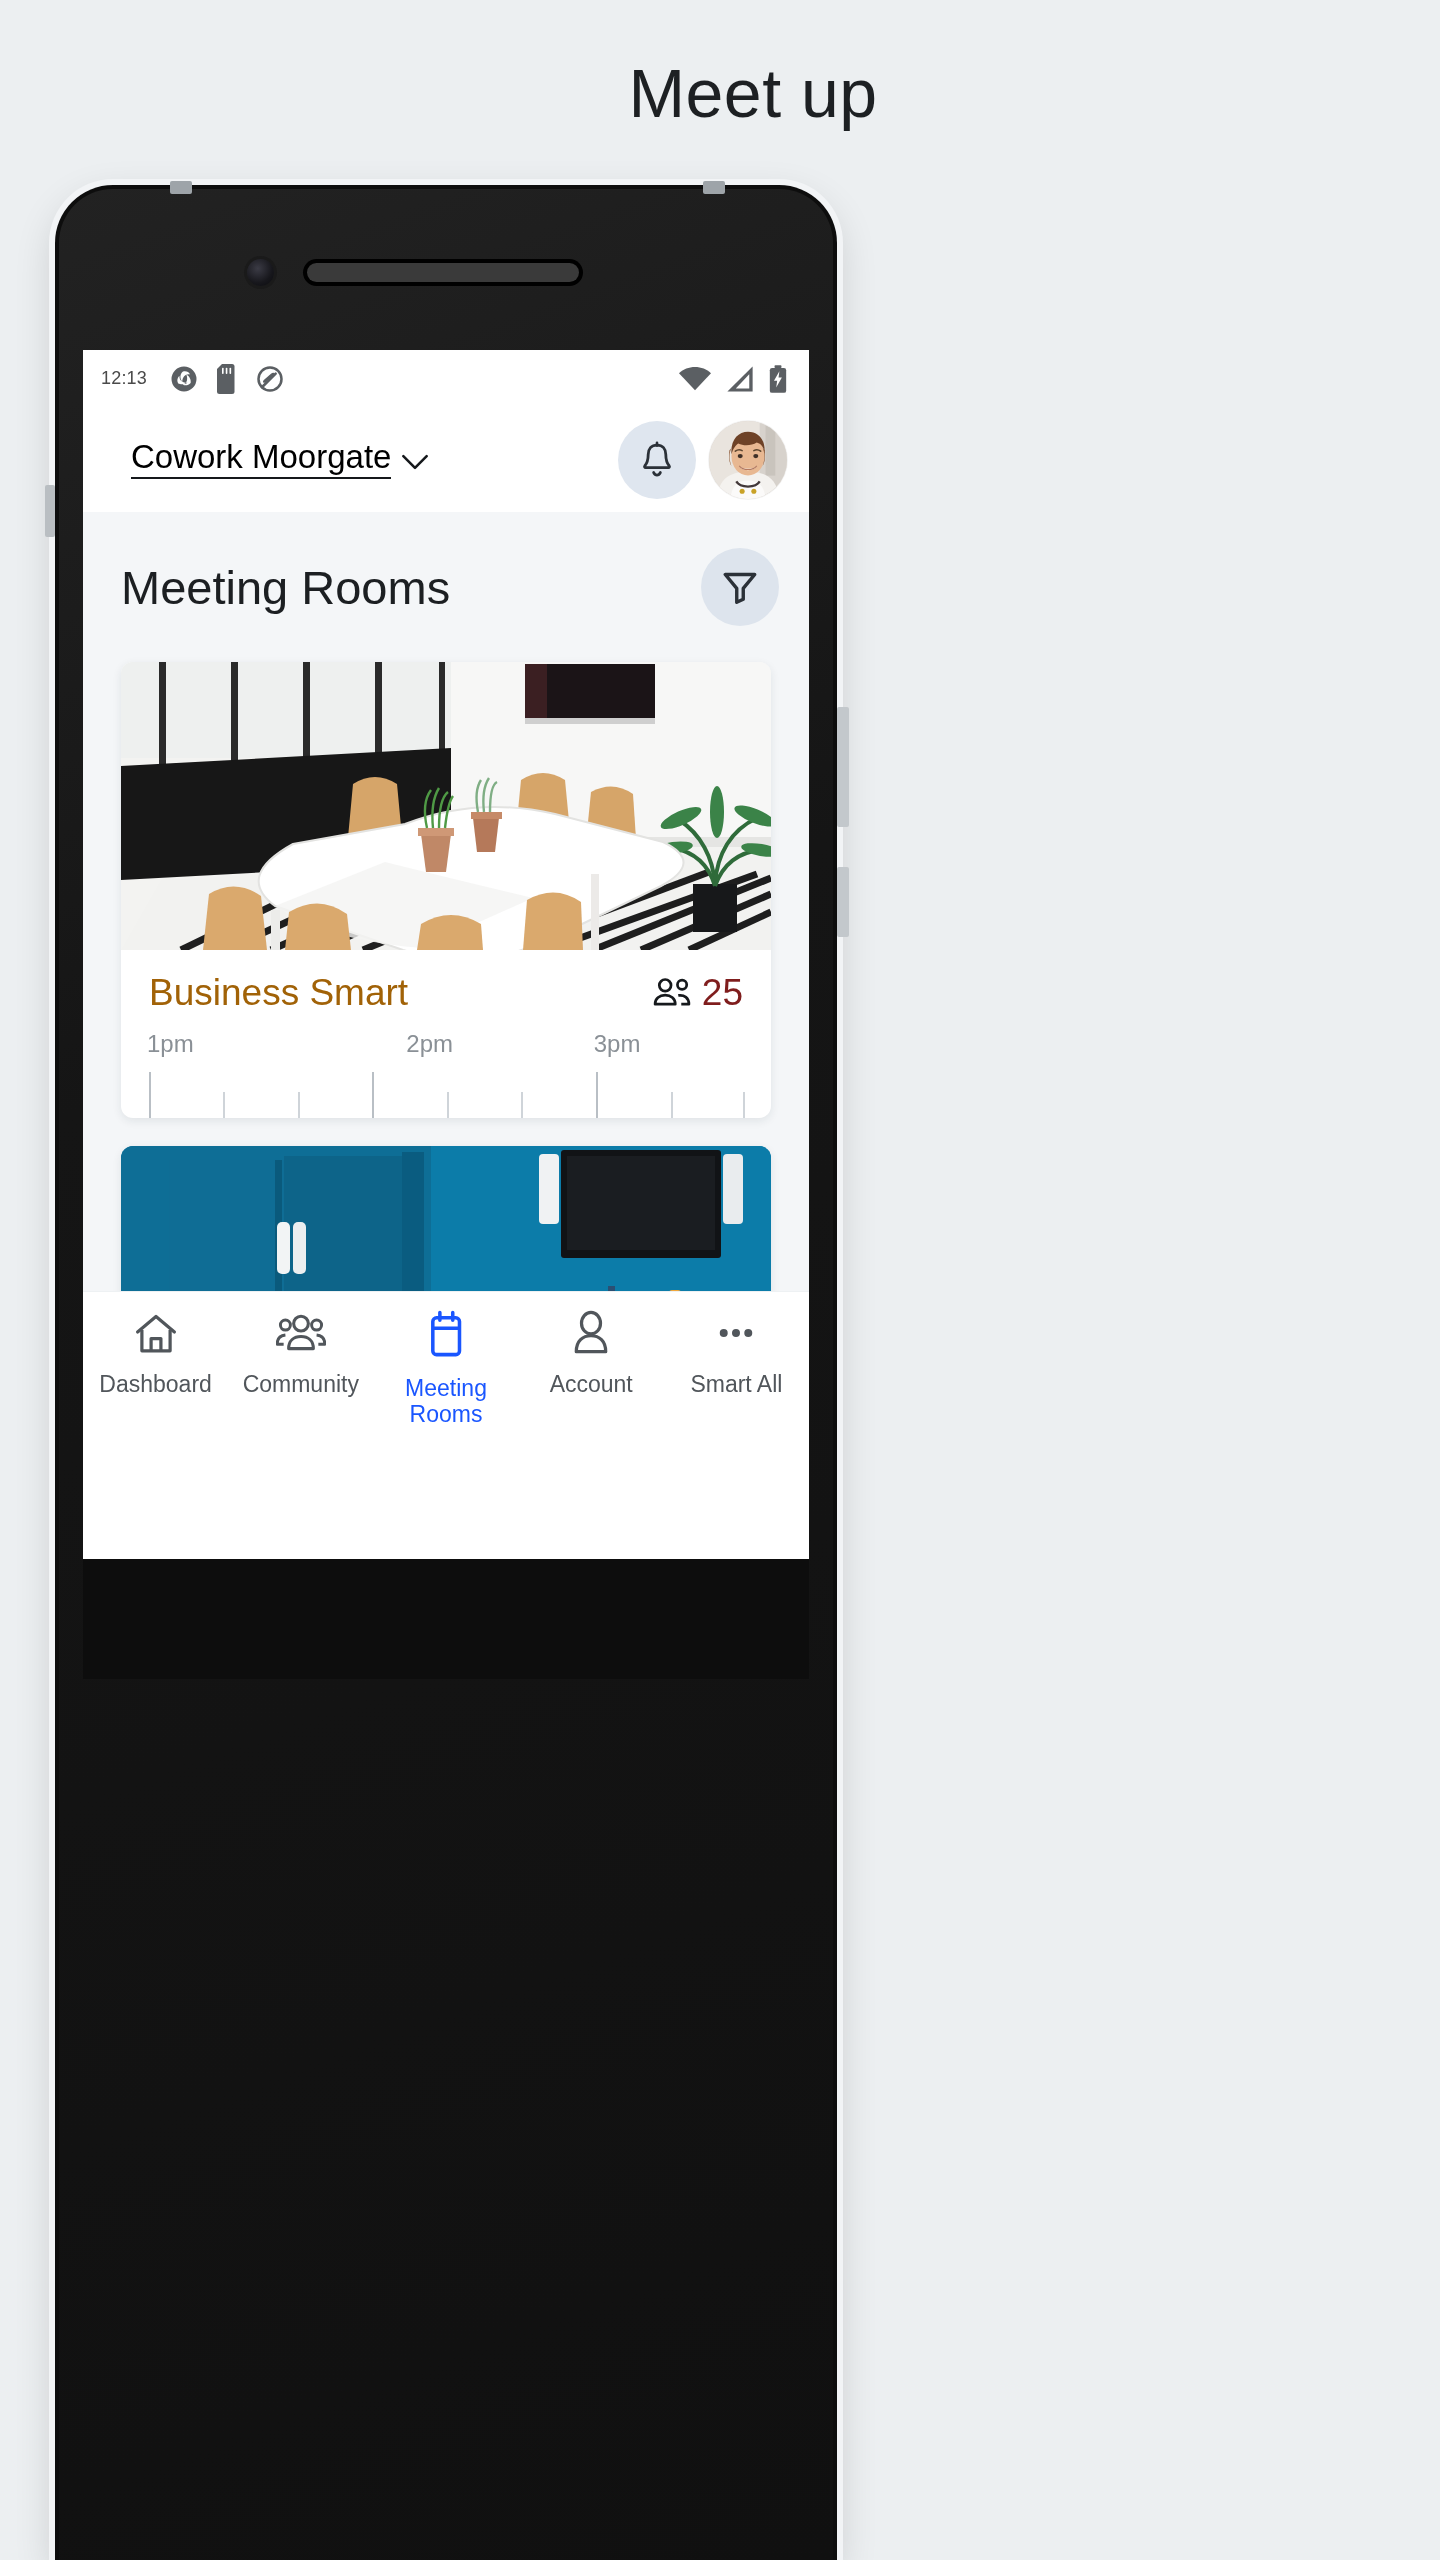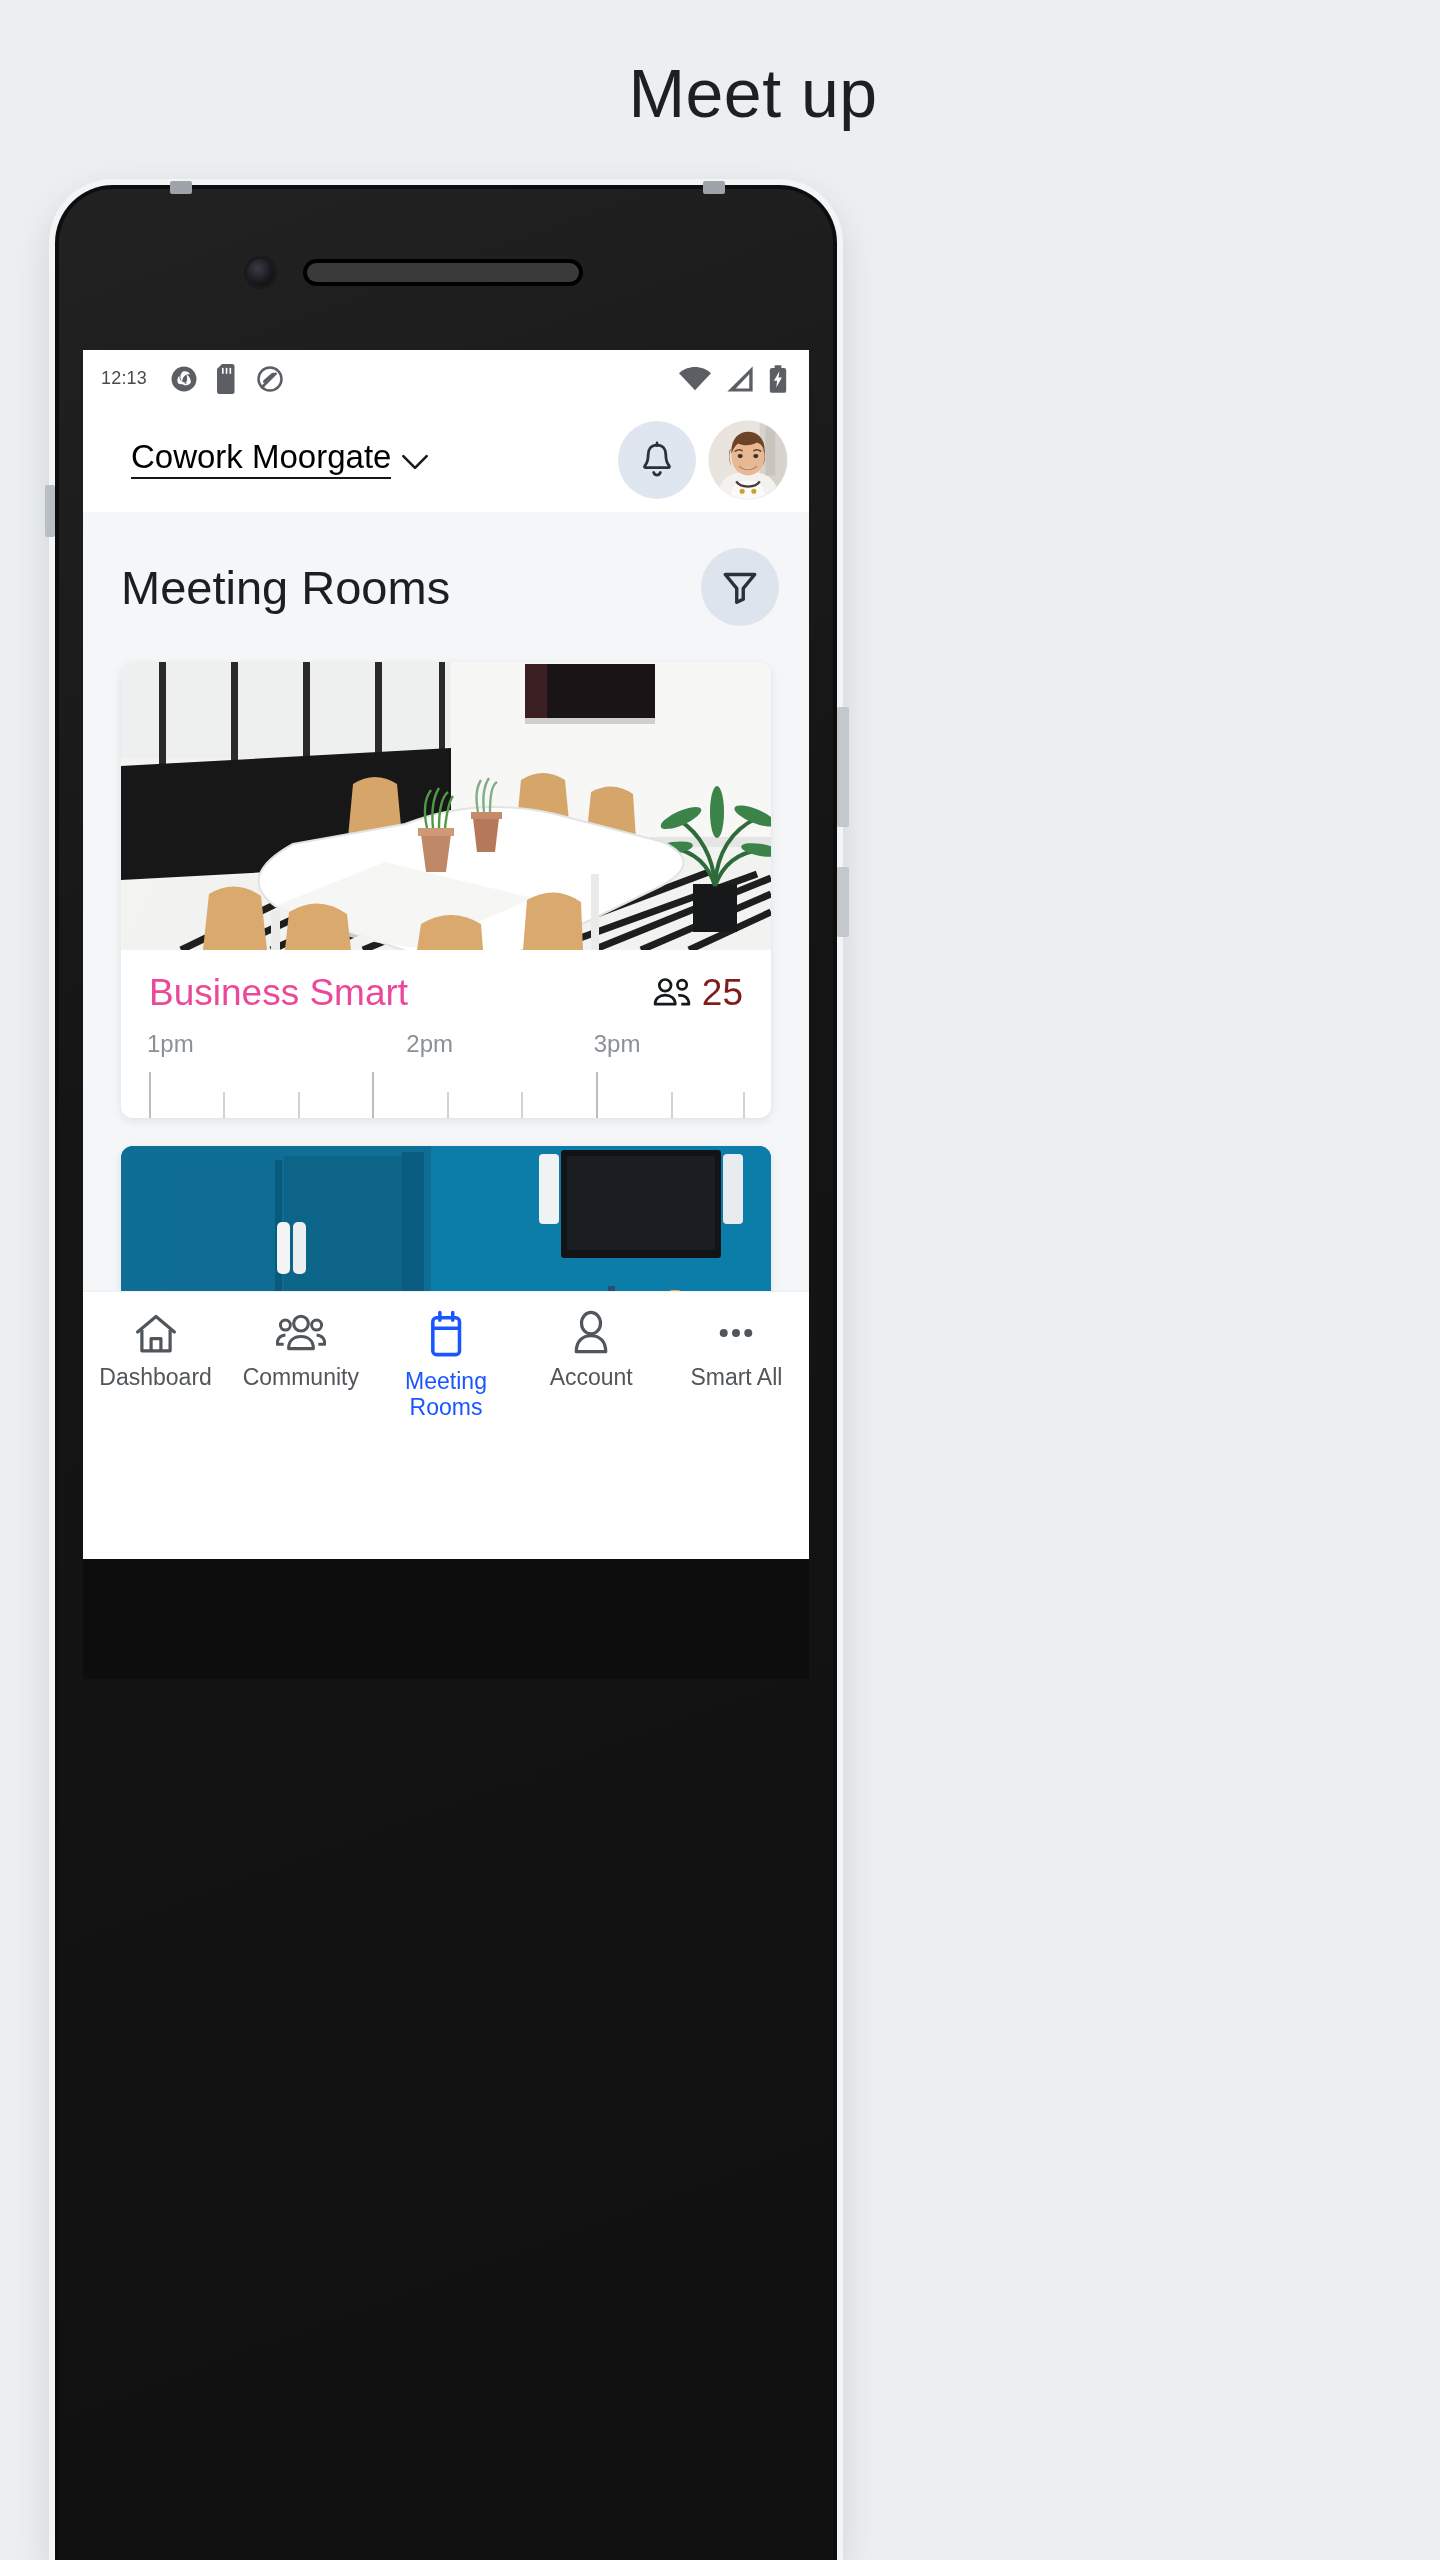--- a/index.html
+++ b/index.html
@@ -111,21 +111,21 @@
   
   .cards{ padding:0 38px; }
   .card{
     background:#fff; border-radius:12px; overflow:hidden;
     box-shadow:0 3px 10px rgba(25,40,60,.09);
     margin-bottom:28px;
   }
   .card-photo{ height:288px; position:relative; overflow:hidden; }
   .card-body{ padding:22px 28px 0 28px; }
   .card-row{ display:flex; align-items:center; }
-  .room-name{ font-size:37px; color:#ec4899; font-weight:400; }
+  .room-name{ font-size:37px; color:#a16207; font-weight:400; }
   .cr-spacer{ flex:1; }
   .capacity{ display:flex; align-items:center; gap:9px; }
   .cap-num{ font-size:37px; color:#7f1d1d; }
 
   
   .timeline{ position:relative; height:88px; margin-top:16px; }
   .tl-labels{ position:relative; height:34px; }
   .tl-label{
     position:absolute; top:0; font-size:24px; color:#8a9096; transform:translateX(-2px);
   }
@@ -134,21 +134,21 @@
   .tick.major{ height:46px; background:#b9bfc5; }
   .tick.minor{ height:26px; }
 
   
   .bottomnav{
     position:absolute; left:0; bottom:0; width:726px; height:164px;
     background:#fff; display:flex; align-items:flex-start;
     padding-top:18px; border-top:1px solid #eef1f3;
   }
   .navitem{
-    flex:1; display:flex; flex-direction:column; align-items:center; gap:9px;justify-content:flex-end;
+    flex:1; display:flex; flex-direction:column; align-items:center; gap:16px;justify-content:flex-end;
   }
   .navlabel{ font-size:23px; color:#51565b; text-align:center; line-height:1.12; }
   .navitem.active .navlabel{ color:#1a56ff; }
 
   
   .chin{
     position:absolute; left:28px; top:1374px; width:726px; height:120px; background:#0d0d0d;
   }
 </style>
 </head>

